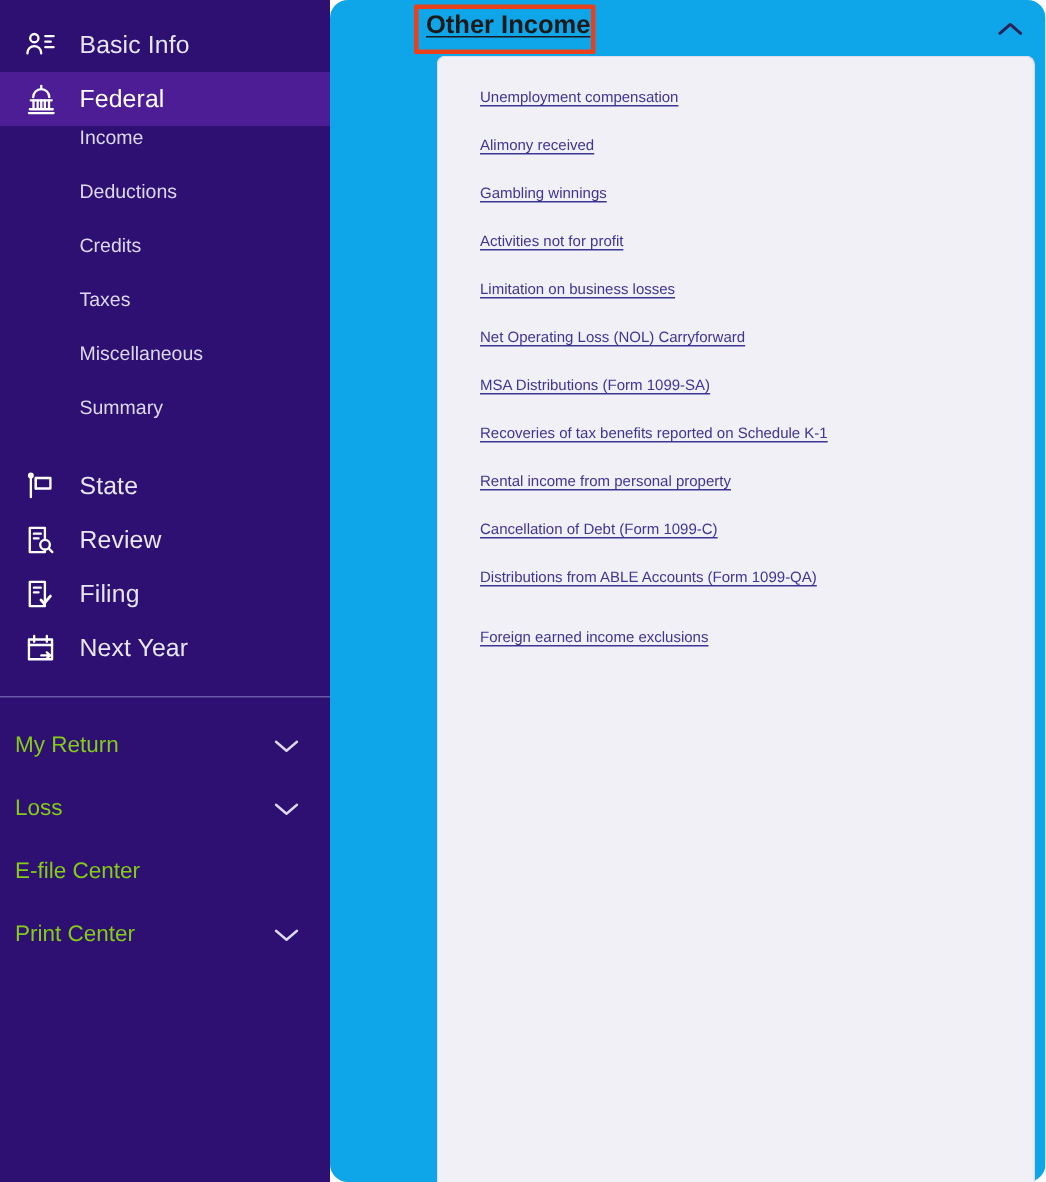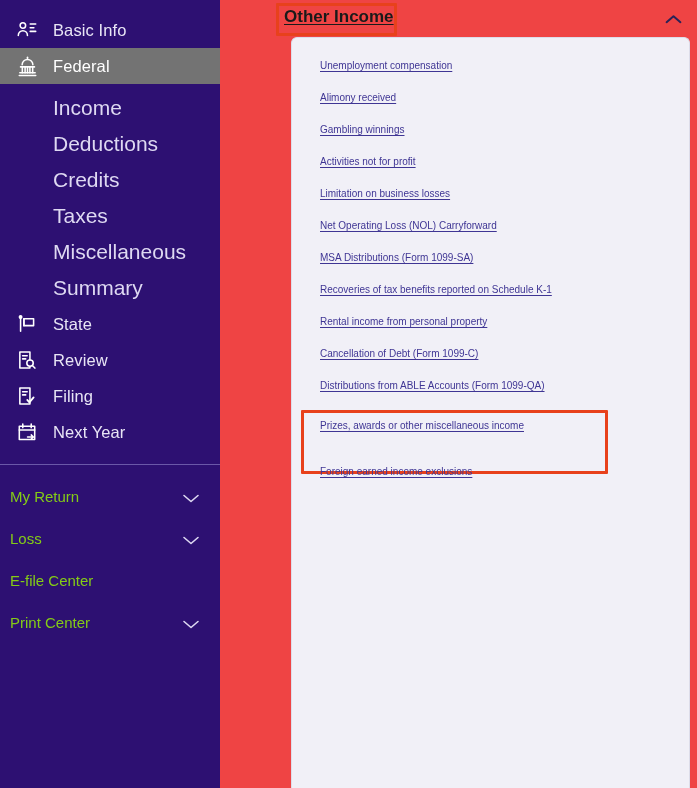--- a/index.html
+++ b/index.html
@@ -51,33 +51,33 @@
     flex: 0 0 26px;
     display: flex;
     align-items: center;
     justify-content: center;
   }
   .nav-item .ico svg { display: block; }
   .nav-item .lbl { white-space: nowrap; }
 
   
   .nav-item.active {
-    background: #737373;
+    background: #4c1d95;
     width: 220px;
     color: #ffffff;
   }
 
   
   .nav-sub {
     display: flex;
-    align-items: flex-end;
+    align-items: flex-start;
     height: 36px;
     padding-left: 53px;
     color: #ded9f2;
-    font-size: 21px;
+    font-size: 13px;
     cursor: pointer;
   }
 
   .nav-divider {
     height: 1px;
     background: #6a58a8;
     margin: 14px 0 0 0;
     width: 220px;
   }
 
@@ -102,21 +102,22 @@
     height: 12px;
   }
 
   
   #content {
     position: absolute;
     left: 220px;
     top: 0;
     width: 477px;
     height: 788px;
-    background: #ef4444;
+    background: #0ea5e9;
+    border-radius: 12px;
   }
 
   #section-header {
     position: absolute;
     left: 0;
     top: 0;
     width: 477px;
     height: 36px;
   }
 
@@ -382,23 +383,19 @@
       <div class="link-row">
         <a>Rental income from personal property</a>
       </div>
       <div class="link-row">
         <a>Cancellation of Debt (Form 1099-C)</a>
       </div>
       <div class="link-row">
         <a>Distributions from ABLE Accounts (Form 1099-QA)</a>
       </div>
 
-      <div class="link-row" style="margin-top:8px;padding-bottom:6px">
-        <div id="prizes-highlight"></div>
-        <a>Prizes, awards or other miscellaneous income</a>
-      </div>
 
       <div class="link-row" style="margin-top:8px">
         <a>Foreign earned income exclusions</a>
       </div>
     </div>
   </main>
 </div>
 
 </body></html>

